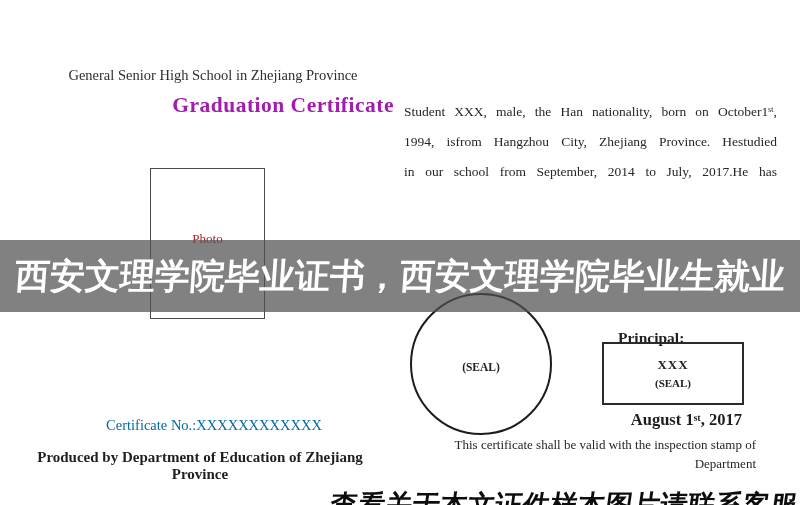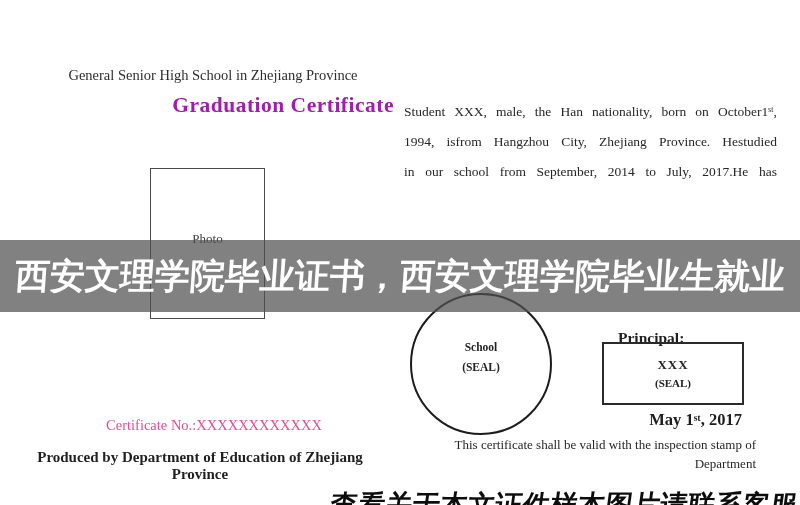--- a/index.html
+++ b/index.html
@@ -6,22 +6,22 @@
   .stage{
     position:relative;width:800px;height:505px;background:#ffffff;overflow:hidden;
     font-family:"Liberation Serif","DejaVu Serif",serif;color:#2a2a2a;margin-top:25px;
   }
   .abs{position:absolute;}
 
   
   .lp-header{left:30px;top:42px;width:366px;text-align:center;font-size:14.5px;color:#2e2e2e;}
   .lp-title{left:30px;top:68px;width:364px;text-align:right;font-size:21.5px;font-weight:bold;letter-spacing:.5px;color:#a21caf;}
   .photo-box{left:150px;top:143px;width:113px;height:149px;border:1.5px solid #4a4a4a;}
-  .photo-label{position:absolute;left:0;top:62px;width:100%;text-align:center;font-size:13px;color:#404040;}
-  .lp-certno{left:34px;top:392px;width:360px;text-align:center;font-size:14.5px;color:#ec4899;}
+  .photo-label{position:absolute;left:0;top:62px;width:100%;text-align:center;font-size:13px;color:#b91c1c;}
+  .lp-certno{left:34px;top:392px;width:360px;text-align:center;font-size:14.5px;color:#0369a1;}
   .lp-produced{left:8px;top:424px;width:384px;text-align:center;font-size:15px;font-weight:bold;color:#1f1f1f;}
 
   
   .rp-body{left:404px;top:72px;width:373px;font-size:13.5px;color:#262626;}
   .rp-body .bline{height:30px;line-height:30px;white-space:nowrap;}
   .rp-body .jline{text-align:justify;text-align-last:justify;white-space:normal;}
   .seal-circle{left:410px;top:268px;width:138px;height:138px;border:2.5px solid #1c1c1c;border-radius:50%;}
   .seal-circle .s1{position:absolute;left:0;top:46px;width:100%;text-align:center;font-size:11.5px;font-weight:bold;color:#222;}
   .seal-circle .s2{position:absolute;left:0;top:66px;width:100%;text-align:center;font-size:11.5px;font-weight:bold;color:#222;}
   .principal{left:618px;top:304px;font-size:15.5px;font-weight:bold;color:#1f1f1f;}
@@ -65,32 +65,31 @@
   </section>
 
   <section>
     <div class="abs rp-body">
       <div class="bline jline">Student XXX, male, the Han nationality, born on October1ˢᵗ,</div>
       <div class="bline jline">1994, isfrom Hangzhou City, Zhejiang Province. Hestudied</div>
       <div class="bline jline">in our school from September, 2014 to July, 2017.He has</div>
     </div>
 
     <div class="abs seal-circle">
-      <span class="s1">School</span>
       <span class="s2">(SEAL)</span>
     </div>
 
     <div class="abs principal">Principal:</div>
 
     <div class="abs pseal-box">
       <span class="s1">XXX</span>
       <span class="s2">(SEAL)</span>
     </div>
 
-    <div class="abs rp-date">May 1ˢᵗ, 2017</div>
+    <div class="abs rp-date">August 1ˢᵗ, 2017</div>
 
     <div class="abs rp-validity">
       <div>This certificate shall be valid with the inspection stamp of Department</div>
     </div>
   </section>
 
   <div class="abs band">
     <span class="band-text">西安文理学院毕业证书，西安文理学院毕业生就业</span>
   </div>
 

